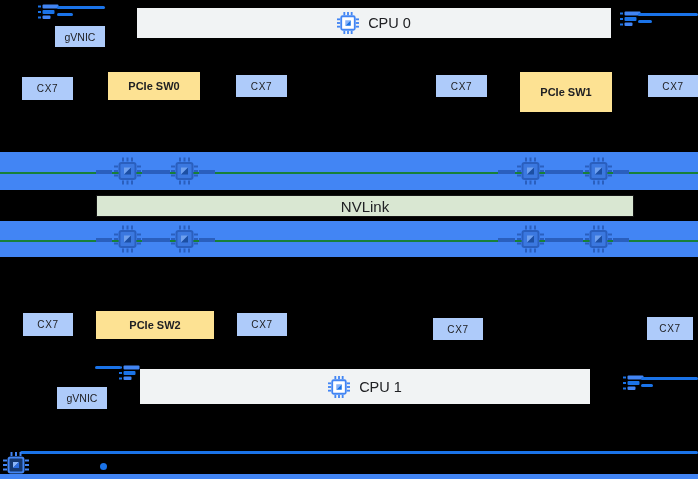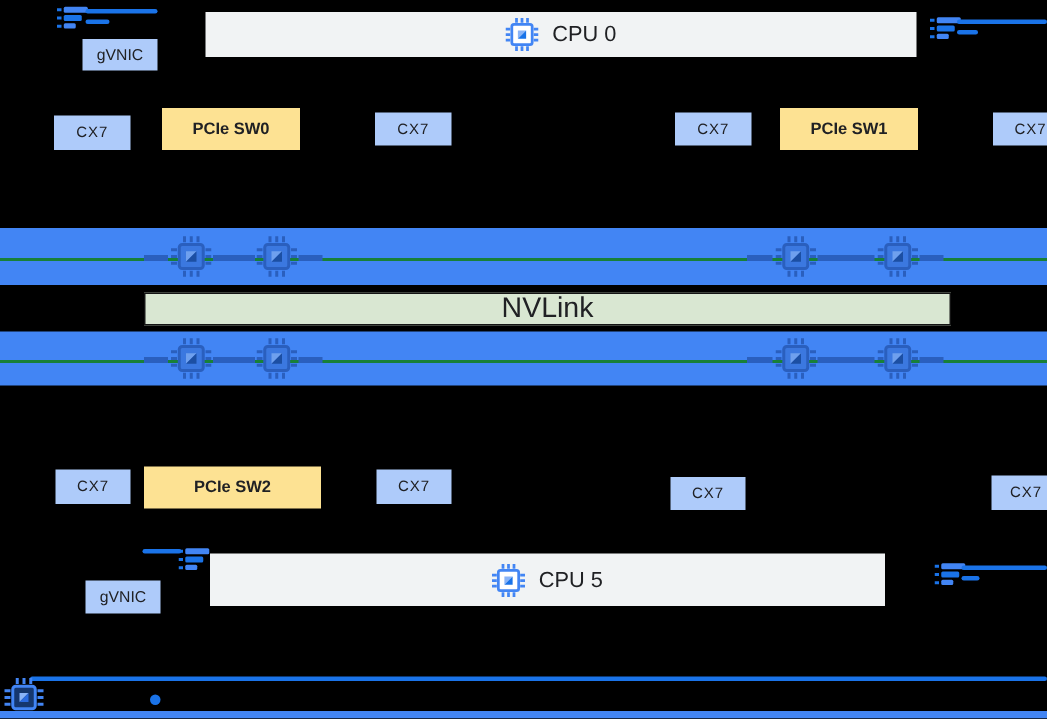--- a/index.html
+++ b/index.html
@@ -15,39 +15,39 @@
   }
   .abs{position:absolute;}
   .box{
     position:absolute;
     display:flex;align-items:center;justify-content:center;
     color:var(--text_dark,#202124);
     box-sizing:border-box;
   }
   .cx7{
     background:var(--nic_fill,#aecbfa);
-    font-size:10px;font-weight:500;letter-spacing:.6px;margin-left:14px;
+    font-size:10px;font-weight:500;letter-spacing:.6px;
   }
   .gvnic{
     background:var(--nic_fill,#aecbfa);
     font-size:10.5px;font-weight:500;
   }
   .pcie{
     background:var(--pcie_fill,#fde293);
     font-size:11px;font-weight:600;
   }
   .cpu{
     background:var(--cpu_fill,#f1f3f4);
     font-size:14.5px;font-weight:500;
     gap:9px;
   }
   .nvlink{
     background:var(--nvlink_fill,#d9e7d2);
     border:1px solid #141414;
-    font-size:19px;font-weight:500;
+    font-size:15px;font-weight:500;
   }
   .band{
     position:absolute;left:0;width:698px;
     background:var(--band_blue,#4285f4);
   }
   .greenline{
     position:absolute;left:0;width:698px;height:2px;
     background:var(--green_line,#188038);
   }
   .blueline{
@@ -123,21 +123,21 @@
     <rect x="4.5" y="12.5" width="8" height="3.5" rx="1" fill="#4285f4"></rect>
   </svg>
 </div>
   <div class="blueline" style="left:638px;top:13px;width:60px"></div>
   <div class="blueline" style="left:638px;top:20px;width:14px"></div>
 
   <div class="box cx7" style="left:22px;top:77px;width:51px;height:23px">CX7</div>
   <div class="box pcie" style="left:108px;top:72px;width:92px;height:28px">PCIe SW0</div>
   <div class="box cx7" style="left:236px;top:75px;width:51px;height:22px">CX7</div>
   <div class="box cx7" style="left:436px;top:75px;width:51px;height:22px">CX7</div>
-  <div class="box pcie" style="left:520px;top:72px;width:92px;height:28px">PCIe SW1</div>
+  <div class="box pcie" style="left:520px;top:72px;width:92px;height:40px">PCIe SW1</div>
   <div class="box cx7" style="left:648px;top:75px;width:50px;height:22px">CX7</div>
 
   <div class="band" style="top:152px;height:38px"></div>
   <div class="greenline" style="top:172px"></div>
   <div class="stub" style="left:96px;top:170px;width:16px"></div>
   <div class="stub" style="left:142px;top:170px;width:28px"></div>
   <div class="stub" style="left:199px;top:170px;width:16px"></div>
   <div class="stub" style="left:498px;top:170px;width:17px"></div>
   <div class="stub" style="left:545px;top:170px;width:38px"></div>
   <div class="stub" style="left:613px;top:170px;width:16px"></div>
@@ -354,21 +354,21 @@
             <line x1="16" y1="0" x2="16" y2="3.5"></line>
       <line x1="8" y1="20.5" x2="8" y2="24"></line>
             <line x1="12" y1="20.5" x2="12" y2="24"></line>
             <line x1="16" y1="20.5" x2="16" y2="24"></line>
     </g>
     <rect x="4.6" y="4.6" width="14.8" height="14.8" rx="1.6" fill="#ffffff" stroke="#4285f4" stroke-width="2"></rect>
     <path d="M9 15 V9 h6 Z" fill="#8ab4f8"></path>
     <path d="M9 15 h6 V9 Z" fill="#1a73e8"></path>
   </svg>
 </span>
-    <span>CPU 5</span>
+    <span>CPU 1</span>
   </div>
 
   <div class="box gvnic" style="left:57px;top:387px;width:50px;height:22px">gVNIC</div>
 
   <div class="icon abs" style="left:623px;top:374px">
   <svg width="22" height="20" viewBox="0 0 22 20">
     <rect x="0" y="2.5" width="3" height="2" fill="#1a73e8"></rect>
     <rect x="0" y="8" width="3" height="2" fill="#1a73e8"></rect>
     <rect x="0" y="13.5" width="3" height="2" fill="#1a73e8"></rect>
     <rect x="4.5" y="1.5" width="16" height="4" rx="1" fill="#4285f4"></rect>

